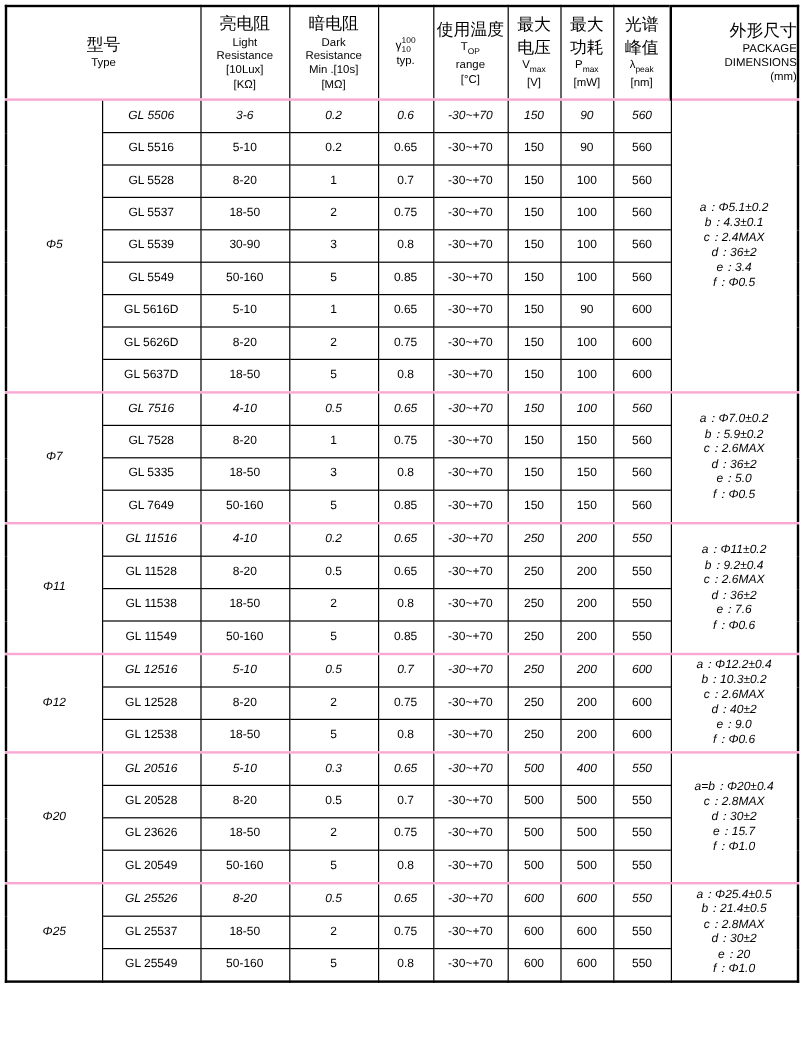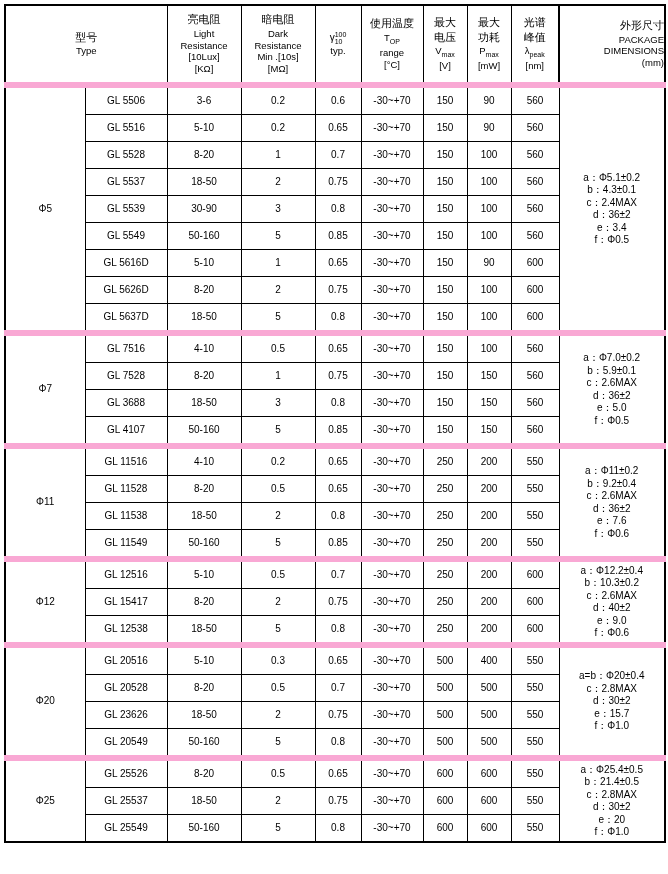--- a/index.html
+++ b/index.html
@@ -35,21 +35,21 @@
     line-height: 1.25;
   }
   
   thead th {
     font-weight: normal;
     padding: 3px 1px;
     height: 76px;
     border-bottom: 2px solid #000;
   }
   .hdr-cn {
-    font-size: 11px;
+    font-size: 14px;
     display: block;
     margin-bottom: 1px;
   }
   .hdr-en {
     font-size: 9.5px;
     display: block;
   }
   .hdr-unit {
     font-size: 9.5px;
     display: block;
@@ -75,21 +75,22 @@
   }
   td.group {
     font-size: 11px;
     border-right: 1px solid #000;
     margin-left: 10px;
   }
   td.type {
     font-size: 10.5px;
   }
   tr.group-start td {
-    border-top: 6px solid #f9a8d4;
+    border-top: 2px solid #f9a8d4;
+    font-style: italic;
   }
   td.dims {
     text-align: left;
     vertical-align: middle;
     padding: 2px 6px;
     font-size: 10px;
     line-height: 1.55;
     border-left: 2px solid #000;
     margin-left: 18px;
   }
@@ -284,49 +285,49 @@
           <td class="type">GL 7516</td>
           <td>4-10</td>
           <td>0.5</td>
           <td>0.65</td>
           <td>-30~+70</td>
           <td>150</td>
           <td>100</td>
           <td>560</td>
           <td class="dims" rowspan="4">
             <div>a：Φ7.0±0.2</div>
-            <div>b：5.9±0.1</div>
+            <div>b：5.9±0.2</div>
             <div>c：2.6MAX</div>
             <div>d：36±2</div>
             <div>e：5.0</div>
             <div>f：Φ0.5</div>
           </td>
         </tr>
         <tr>
           <td class="type">GL 7528</td>
           <td>8-20</td>
           <td>1</td>
           <td>0.75</td>
           <td>-30~+70</td>
           <td>150</td>
           <td>150</td>
           <td>560</td>
         </tr>
         <tr>
-          <td class="type">GL 3688</td>
+          <td class="type">GL 5335</td>
           <td>18-50</td>
           <td>3</td>
           <td>0.8</td>
           <td>-30~+70</td>
           <td>150</td>
           <td>150</td>
           <td>560</td>
         </tr>
         <tr>
-          <td class="type">GL 4107</td>
+          <td class="type">GL 7649</td>
           <td>50-160</td>
           <td>5</td>
           <td>0.85</td>
           <td>-30~+70</td>
           <td>150</td>
           <td>150</td>
           <td>560</td>
         </tr>
         <tr class="group-start">
           <td class="group" rowspan="4">Φ11</td>
@@ -390,21 +391,21 @@
           <td class="dims" rowspan="3">
             <div>a：Φ12.2±0.4</div>
             <div>b：10.3±0.2</div>
             <div>c：2.6MAX</div>
             <div>d：40±2</div>
             <div>e：9.0</div>
             <div>f：Φ0.6</div>
           </td>
         </tr>
         <tr>
-          <td class="type">GL 15417</td>
+          <td class="type">GL 12528</td>
           <td>8-20</td>
           <td>2</td>
           <td>0.75</td>
           <td>-30~+70</td>
           <td>250</td>
           <td>200</td>
           <td>600</td>
         </tr>
         <tr>
           <td class="type">GL 12538</td>

